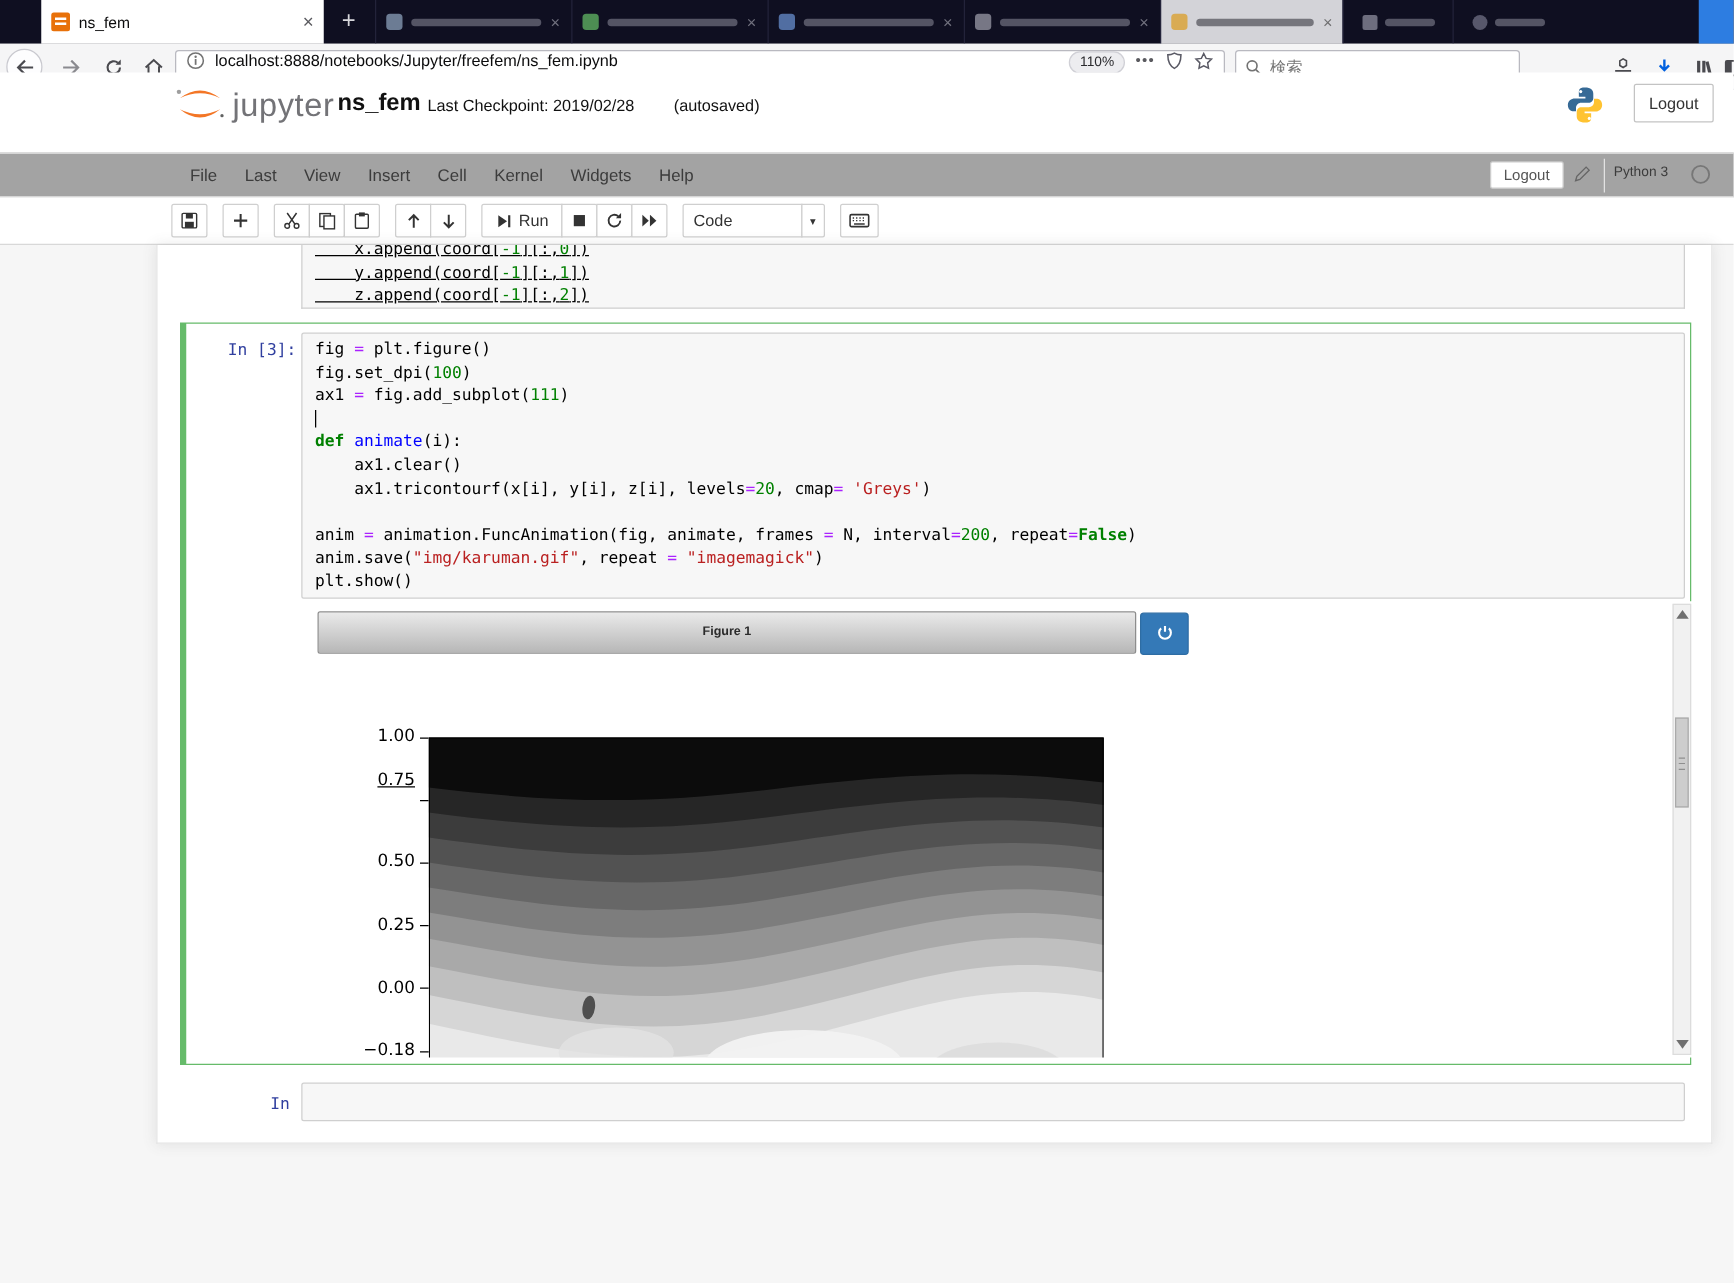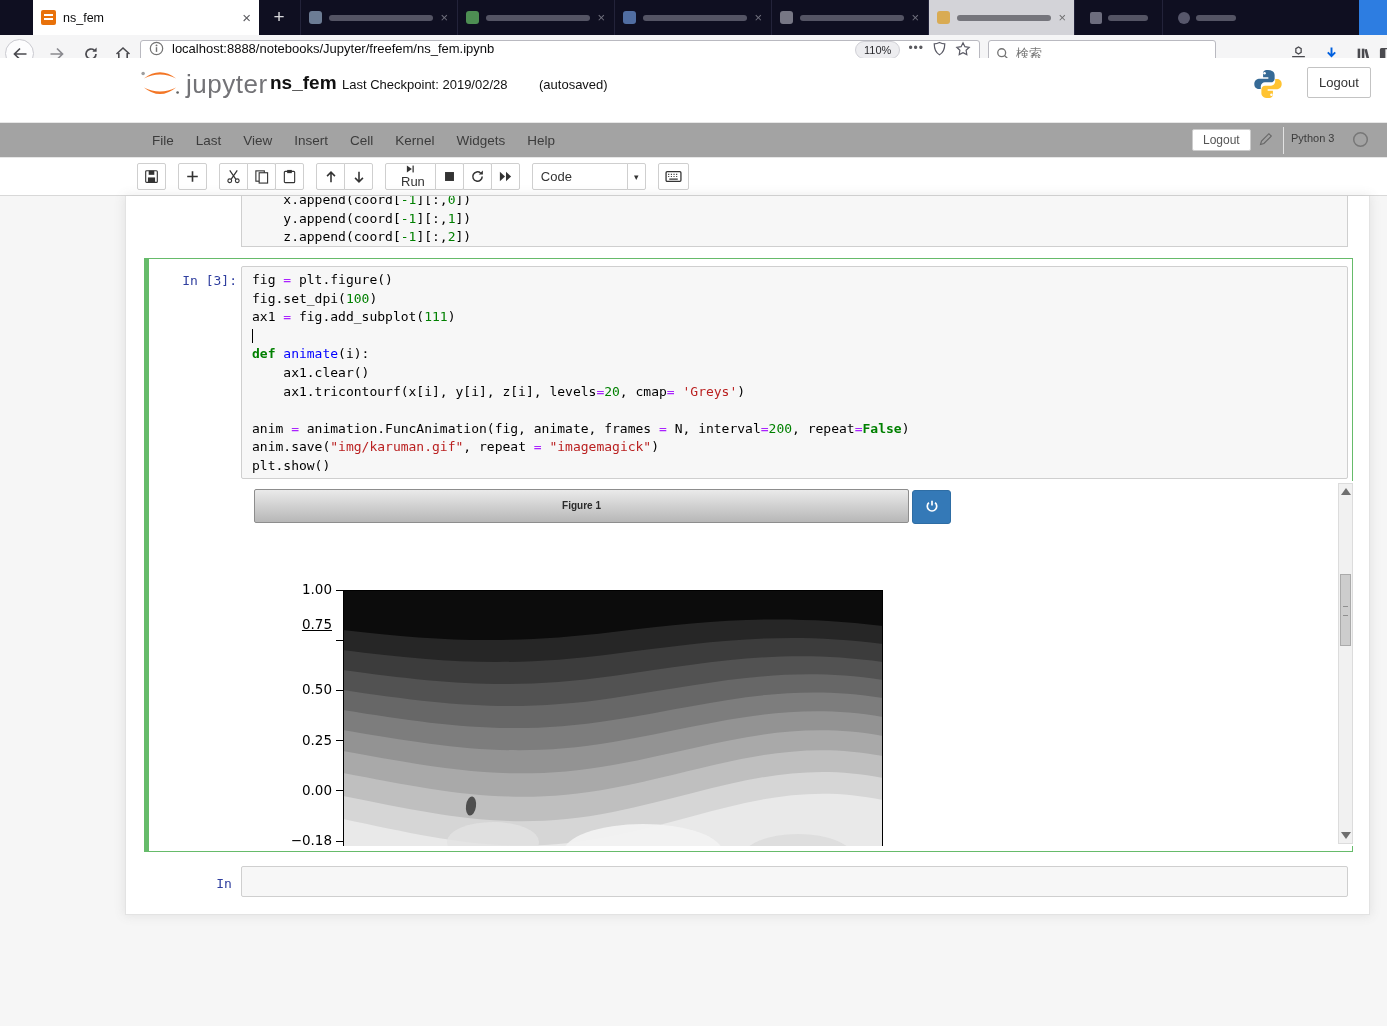--- a/index.html
+++ b/index.html
@@ -66,42 +66,42 @@
   .kernel-name { position:absolute; left:1291px; top:9px; font-size:11px; color:#3c3c3c; }
   .kernel-ind { position:absolute; left:1352px; top:8px; }
 
   
   .jtoolbar { position:absolute; top:158px; left:0; width:1387px; height:38px; background:#fff;
     border-bottom:1px solid #d8d8d8; display:flex; align-items:center; padding-left:137px; }
   .grp { display:flex; margin-right:12px; }
   .tbtn { min-width:29px; height:27px; background:#fff; border:1px solid #cfcfcf; border-radius:2px;
     display:flex; align-items:center; justify-content:center; padding:0 6px; }
   .grp .tbtn + .tbtn { margin-left:-1px; border-radius:0 2px 2px 0; }
-  .grp .tbtn:first-child { border-radius:2px 0 0 2px;flex-direction:column; }
+  .grp .tbtn:first-child { border-radius:2px 0 0 2px; }
   .grp .tbtn:only-child { border-radius:2px; }
   .run-label { font-size:13px; color:#333; margin-left:5px; }
   .cellsel { display:flex; margin-right:12px; }
   .cellsel .val { width:96px; height:27px; border:1px solid #cfcfcf; border-radius:2px 0 0 2px;
     background:#fff; font-size:13px; color:#333; line-height:25px; padding-left:8px; }
   .cellsel .car { width:19px; height:27px; border:1px solid #cfcfcf; margin-left:-1px; border-radius:0 2px 2px 0;
     background:#fff; font-size:9px; color:#333; display:flex; align-items:center; justify-content:center; }
 
   
   .site { position:absolute; top:196px; left:0; width:1387px; height:830px; background:#f6f6f6; }
   .nbbox { position:absolute; left:125px; top:0; width:1245px; height:719px; background:#fff;
     border:1px solid #e3e3e3; border-top:none; box-shadow:0 0 10px 1px rgba(87,87,87,.12); }
 
   .mono, .cm-line, .prompt { font-family:"DejaVu Sans Mono","Liberation Mono",monospace; }
   .cm-line { font-size:13px; line-height:18.6px; min-height:18.6px; white-space:pre; color:#000; }
   .tok-p { color:#000; } .tok-o { color:#AA22FF; } .tok-n { color:#008000; }
   .tok-s { color:#BA2121; } .tok-k { color:#008000; font-weight:bold; } .tok-f { color:#0000FF; }
   .cursor { display:inline-block; width:1.3px; height:14px; background:#000; vertical-align:middle; }
 
   .prev-code { position:absolute; left:115px; top:0; width:1107px; height:51px; overflow:hidden;
-    background:#f7f7f7; border:1px solid #cfcfcf; border-top:none; }
+    background:#f7f7f7; border:1px solid #cfcfcf; border-top:none;text-decoration:underline; }
   .prev-code .inner { margin-top:-9px; padding:4px 10px; }
 
   .cell-active { position:absolute; left:18px; top:62px; width:1209px; height:594px;
     border:1px solid #66BB6A; border-left:5px solid #66BB6A; background:#fff; }
   .prompt { position:absolute; font-size:13px; color:#303F9F; }
   .prompt.in3 { left:0; top:14px; width:88px; text-align:right; }
   .code-area { position:absolute; left:92px; top:7px; width:1107px; height:213px; background:#f7f7f7;
     border:1px solid #cfcfcf; border-radius:2px; padding:4px 10px; overflow:hidden; }
 
   .output { position:absolute; left:6px; top:222px; width:1199px; bottom:5px; background:#fff; overflow:hidden; }

